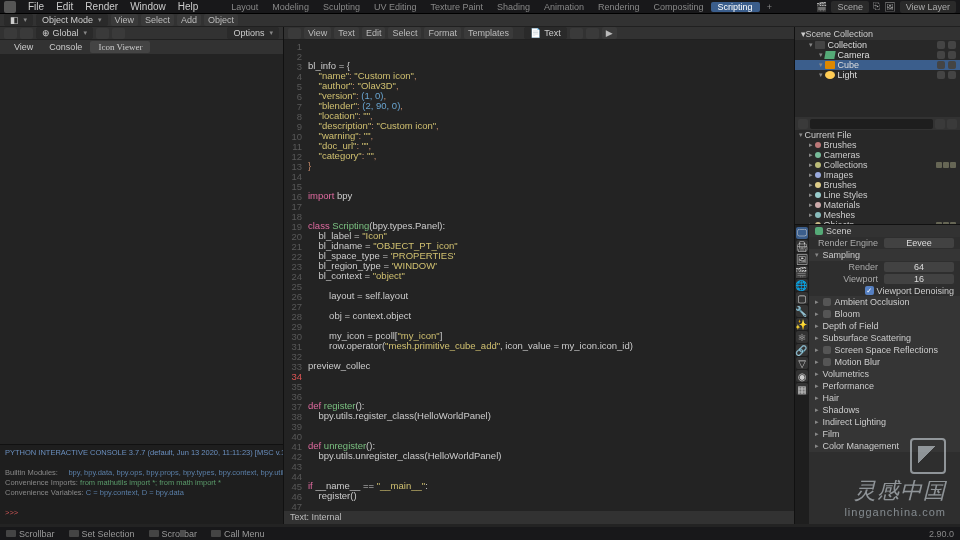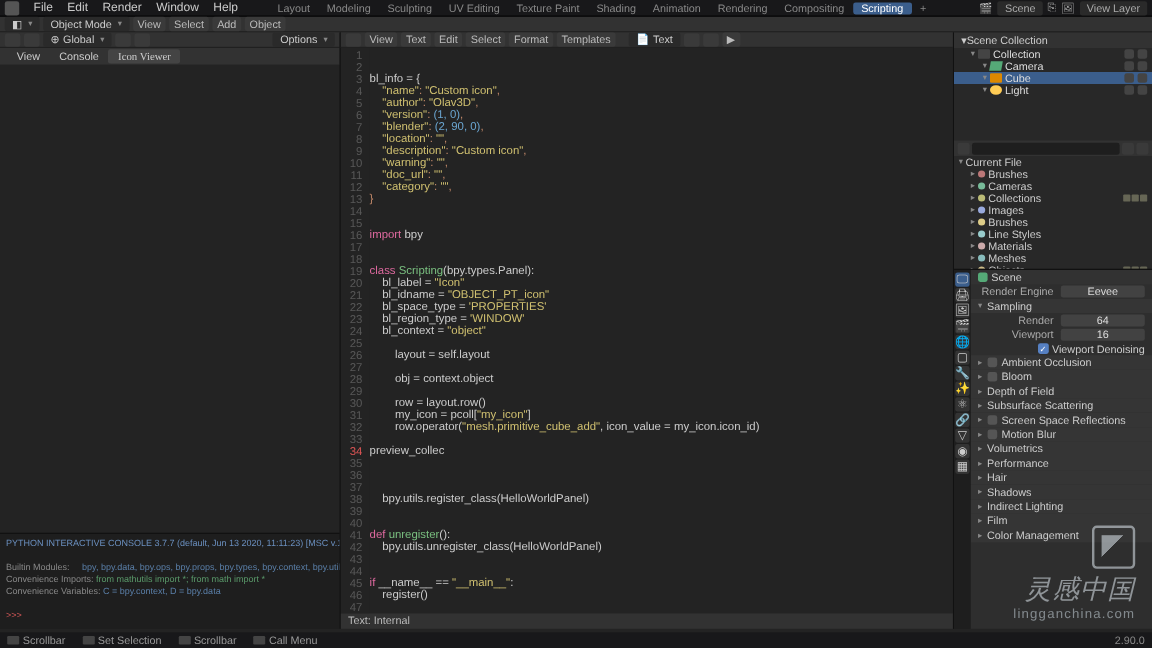--- a/index.html
+++ b/index.html
@@ -311,28 +311,28 @@
           <div class="cl"><span class="t-p">    bl_label = </span><span class="t-s">"Icon"</span></div>
           <div class="cl"><span class="t-p">    bl_idname = </span><span class="t-s">"OBJECT_PT_icon"</span></div>
           <div class="cl"><span class="t-p">    bl_space_type = </span><span class="t-s">'PROPERTIES'</span></div>
           <div class="cl"><span class="t-p">    bl_region_type = </span><span class="t-s">'WINDOW'</span></div>
           <div class="cl"><span class="t-p">    bl_context = </span><span class="t-s">"object"</span></div>
           <div class="cl">&nbsp;</div>
           <div class="cl"><span class="t-p">        layout = self.layout</span></div>
           <div class="cl">&nbsp;</div>
           <div class="cl"><span class="t-p">        obj = context.object</span></div>
           <div class="cl">&nbsp;</div>
-          <div class="cl"><span class="t-p">        row = layout.row()</span></div>
           <div class="cl"><span class="t-p">        my_icon = pcoll[</span><span class="t-s">"my_icon"</span><span class="t-p">]</span></div>
           <div class="cl"><span class="t-p">        row.operator(</span><span class="t-s">"mesh.primitive_cube_add"</span><span class="t-p">, icon_value = my_icon.icon_id)</span></div>
           <div class="cl">&nbsp;</div>
           <div class="cl"><span class="t-p">preview_collec</span></div>
           <div class="cl">&nbsp;</div>
           <div class="cl">&nbsp;</div>
           <div class="cl">&nbsp;</div>
+          <div class="cl"><span class="t-k">def</span><span class="t-fn"> register</span><span class="t-p">():</span></div>
           <div class="cl"><span class="t-p">    bpy.utils.register_class(HelloWorldPanel)</span></div>
           <div class="cl">&nbsp;</div>
           <div class="cl">&nbsp;</div>
           <div class="cl"><span class="t-k">def</span><span class="t-fn"> unregister</span><span class="t-p">():</span></div>
           <div class="cl"><span class="t-p">    bpy.utils.unregister_class(HelloWorldPanel)</span></div>
           <div class="cl">&nbsp;</div>
           <div class="cl">&nbsp;</div>
           <div class="cl"><span class="t-k">if</span><span class="t-p"> __name__ == </span><span class="t-s">"__main__"</span><span class="t-p">:</span></div>
           <div class="cl"><span class="t-p">    register()</span></div>
         </div>

